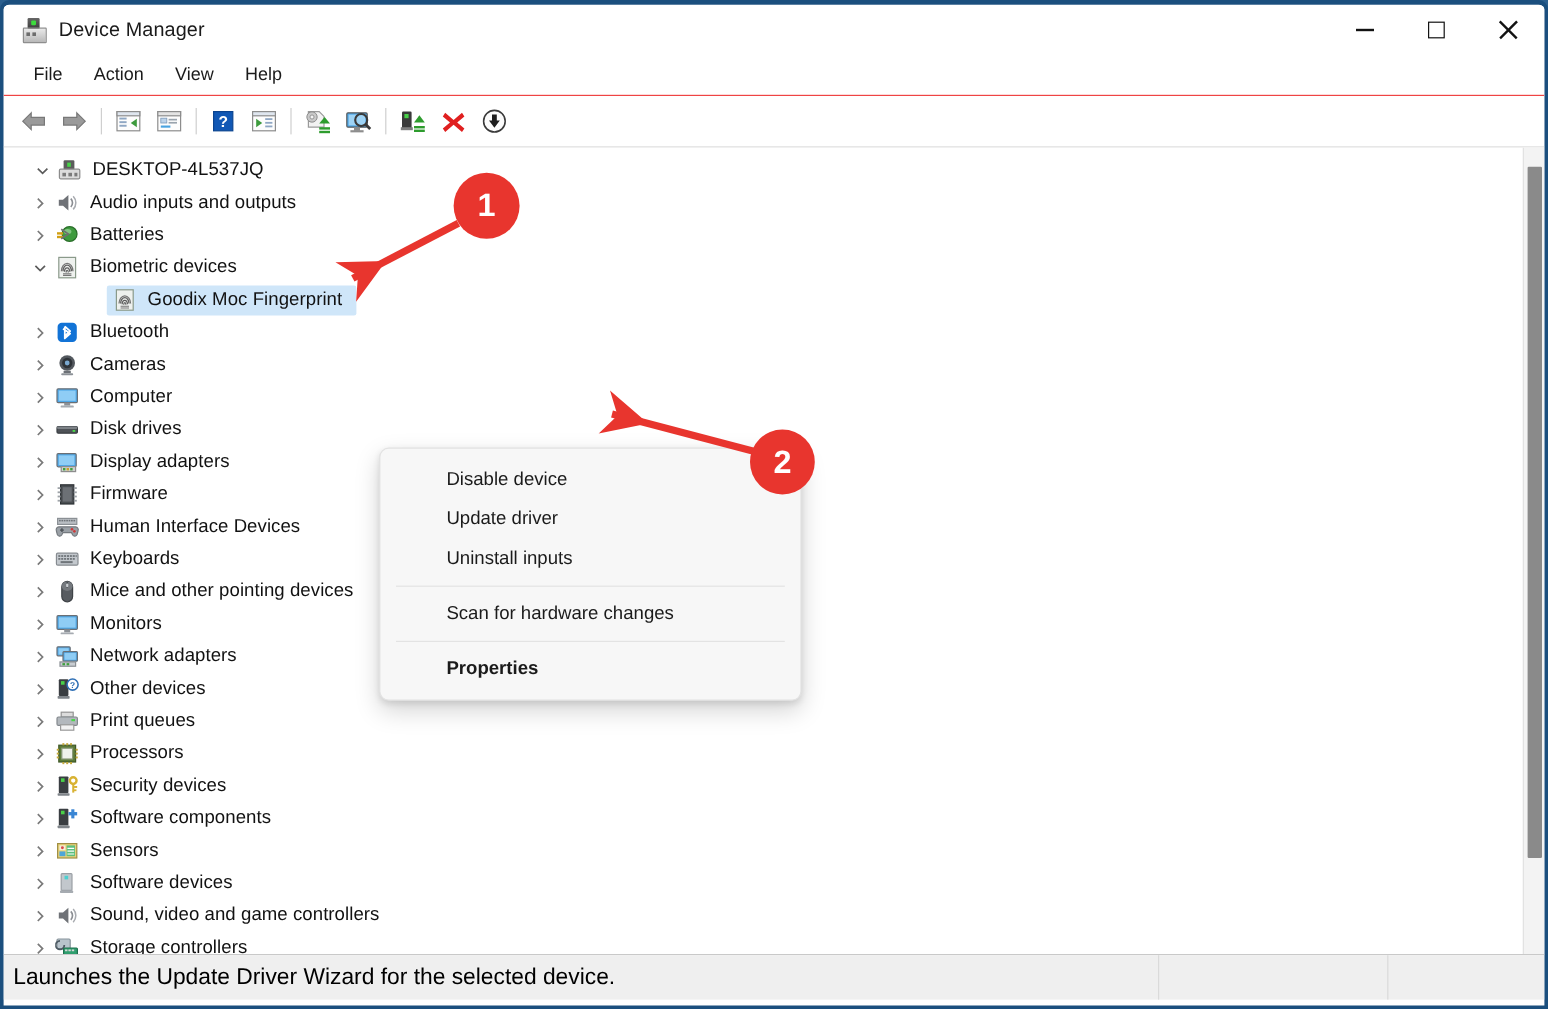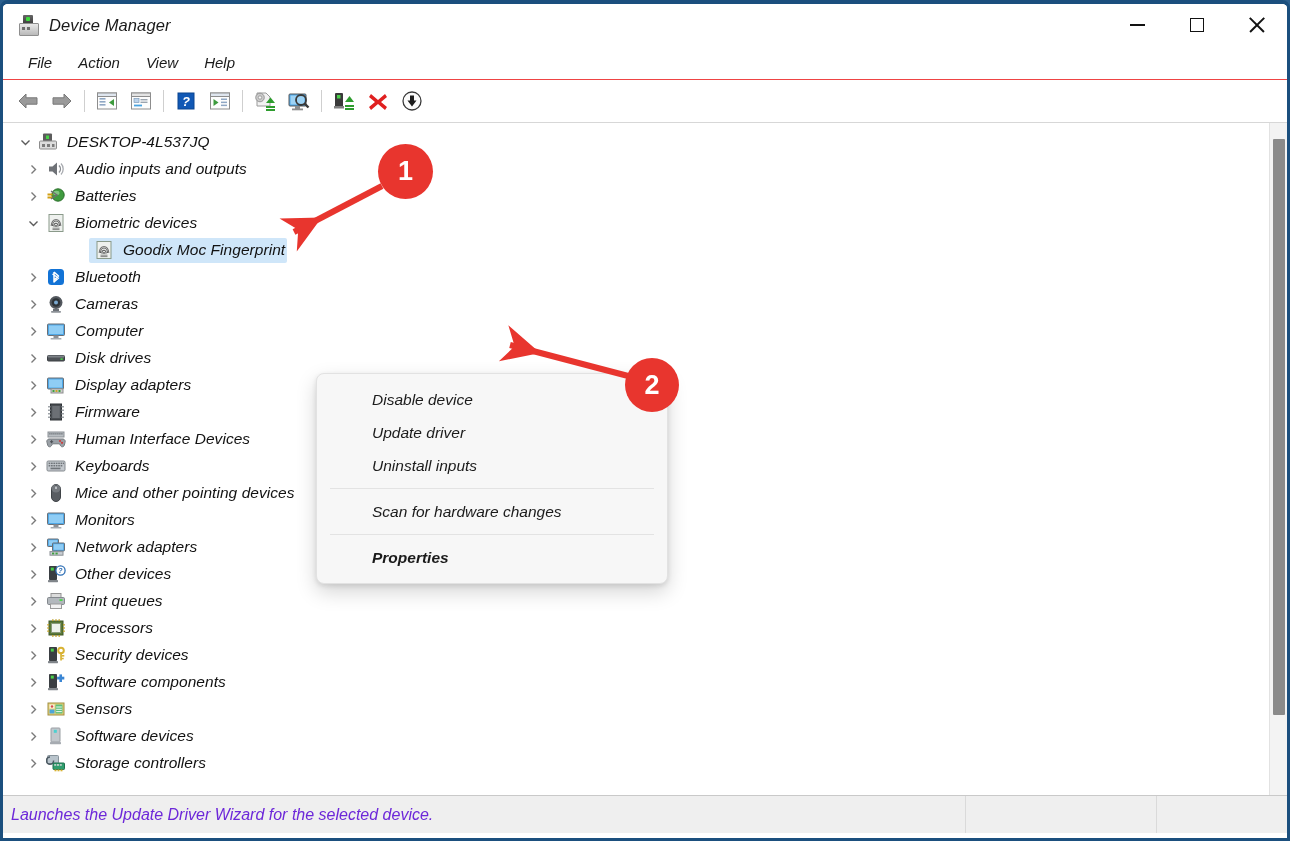--- a/index.html
+++ b/index.html
@@ -10,21 +10,20 @@
     -webkit-font-smoothing:antialiased;
   }
   #app{
     position:absolute;left:0;top:0;width:1290px;height:841px;
     box-sizing:border-box;
     background:#ffffff;
     border:3px solid #1b4f7e;
     border-top:4px solid #1b4f7e;
     border-radius:8px 8px 0 0;
     overflow:hidden;
-    font-style:italic;
   }
 
   
   .titlebar{
     position:relative;height:42px;background:#ffffff;
     display:flex;align-items:center;
   }
   .title-icon{
     width:22px;height:22px;margin-left:14px;margin-right:10px;
     position:relative;flex:none;
@@ -73,36 +72,36 @@
   .row{
     height:27px;display:flex;align-items:center;cursor:default;white-space:nowrap;
   }
   .row .chev{
     width:16px;height:16px;flex:none;display:flex;align-items:center;justify-content:center;
     color:#767676;font-size:13px;line-height:1;
   }
   .row .chev svg{display:block;}
   .row .ico{width:20px;height:20px;flex:none;margin-right:9px;position:relative;}
   .row .lbl{font-size:15.5px;color:#121212;letter-spacing:.05px;}
-  .row.selected .hl{background:#cfe6f9;border-radius:2px;padding:2px 2px 3px 5px;display:flex;align-items:center;}
+  .row.selected .hl{background:#cfe6f9;border-radius:2px;padding:2px 12px 3px 5px;display:flex;align-items:center;}
   .row .hl{display:flex;align-items:center;padding:2px 9px 3px 5px;}
-  .indent0{padding-left:14px;align-items:center;}
+  .indent0{padding-left:24px;align-items:center;}
   .indent1{padding-left:22px;}
   .indent2{padding-left:86px;}
 
   
   .vscroll{position:absolute;right:0;top:0;width:17px;height:100%;background:#f3f3f3;border-left:1px solid #e2e2e2;}
   .vthumb{position:absolute;left:3px;top:16px;width:12px;height:576px;background:#8a8a8a;border-radius:1px;}
 
   
   .statusbar{
     height:37px;background:#efefef;display:flex;align-items:center;position:relative;
   }
   .sb-main{flex:0 0 963px;height:37px;display:flex;align-items:center;padding-left:8px;box-sizing:border-box;border-right:1px solid #dadada;}
-  .sb-main span{font-size:16px;color:#6d28d9;}
+  .sb-main span{font-size:19px;color:#000000;}
   .sb-cell{height:37px;border-right:1px solid #dadada;}
   .sb-c1{flex:0 0 190px;}
   .sb-c2{flex:1 1 auto;border-right:none;}
 
   
   .ctxmenu{
     position:absolute;left:313px;top:250px;width:352px;
     background:#f7f7f7;border:1px solid #e2e2e2;border-radius:8px;
     box-shadow:0 8px 20px rgba(0,0,0,.17), 0 2px 5px rgba(0,0,0,.10);
     padding:9px 0 9px 0;box-sizing:border-box;
@@ -745,20 +744,37 @@
             <svg width="20" height="20" viewBox="0 0 20 20">
               <rect x="5" y="2" width="9" height="14" rx=".8" fill="#c2c7cc" stroke="#9a9fa4"></rect>
               <rect x="7.8" y="3.8" width="3" height="3" fill="#4bd0d0"></rect>
               <rect x="4" y="16" width="11" height="2.2" rx=".6" fill="#a6abb1"></rect>
             </svg>
           </span>
           <span class="lbl">Software devices</span>
         </span>
       </div>
 
+      <div class="row indent1">
+        <span class="chev">
+            <svg width="11" height="11" viewBox="0 0 11 11">
+              <path d="M3.5 1.5 L7.5 5.5 L3.5 9.5" fill="none" stroke="#7a7a7a" stroke-width="1.4"></path>
+            </svg>
+          </span>
+        <span class="hl">
+          <span class="ico">
+            <svg width="20" height="20" viewBox="0 0 20 20">
+              <path d="M3 7.5 L6.5 7.5 L11 3.5 L11 16.5 L6.5 12.5 L3 12.5 Z" fill="#6f7277"></path>
+              <path d="M13 6.5 a5 5 0 0 1 0 7" fill="none" stroke="#8b8e93" stroke-width="1.4"></path>
+              <path d="M15 4.5 a8 8 0 0 1 0 11" fill="none" stroke="#a8abb0" stroke-width="1.3"></path>
+            </svg>
+          </span>
+          <span class="lbl">Sound, video and game controllers</span>
+        </span>
+      </div>
 
       <div class="row indent1">
         <span class="chev">
             <svg width="11" height="11" viewBox="0 0 11 11">
               <path d="M3.5 1.5 L7.5 5.5 L3.5 9.5" fill="none" stroke="#7a7a7a" stroke-width="1.4"></path>
             </svg>
           </span>
         <span class="hl">
           <span class="ico">
             <svg width="20" height="20" viewBox="0 0 20 20">

